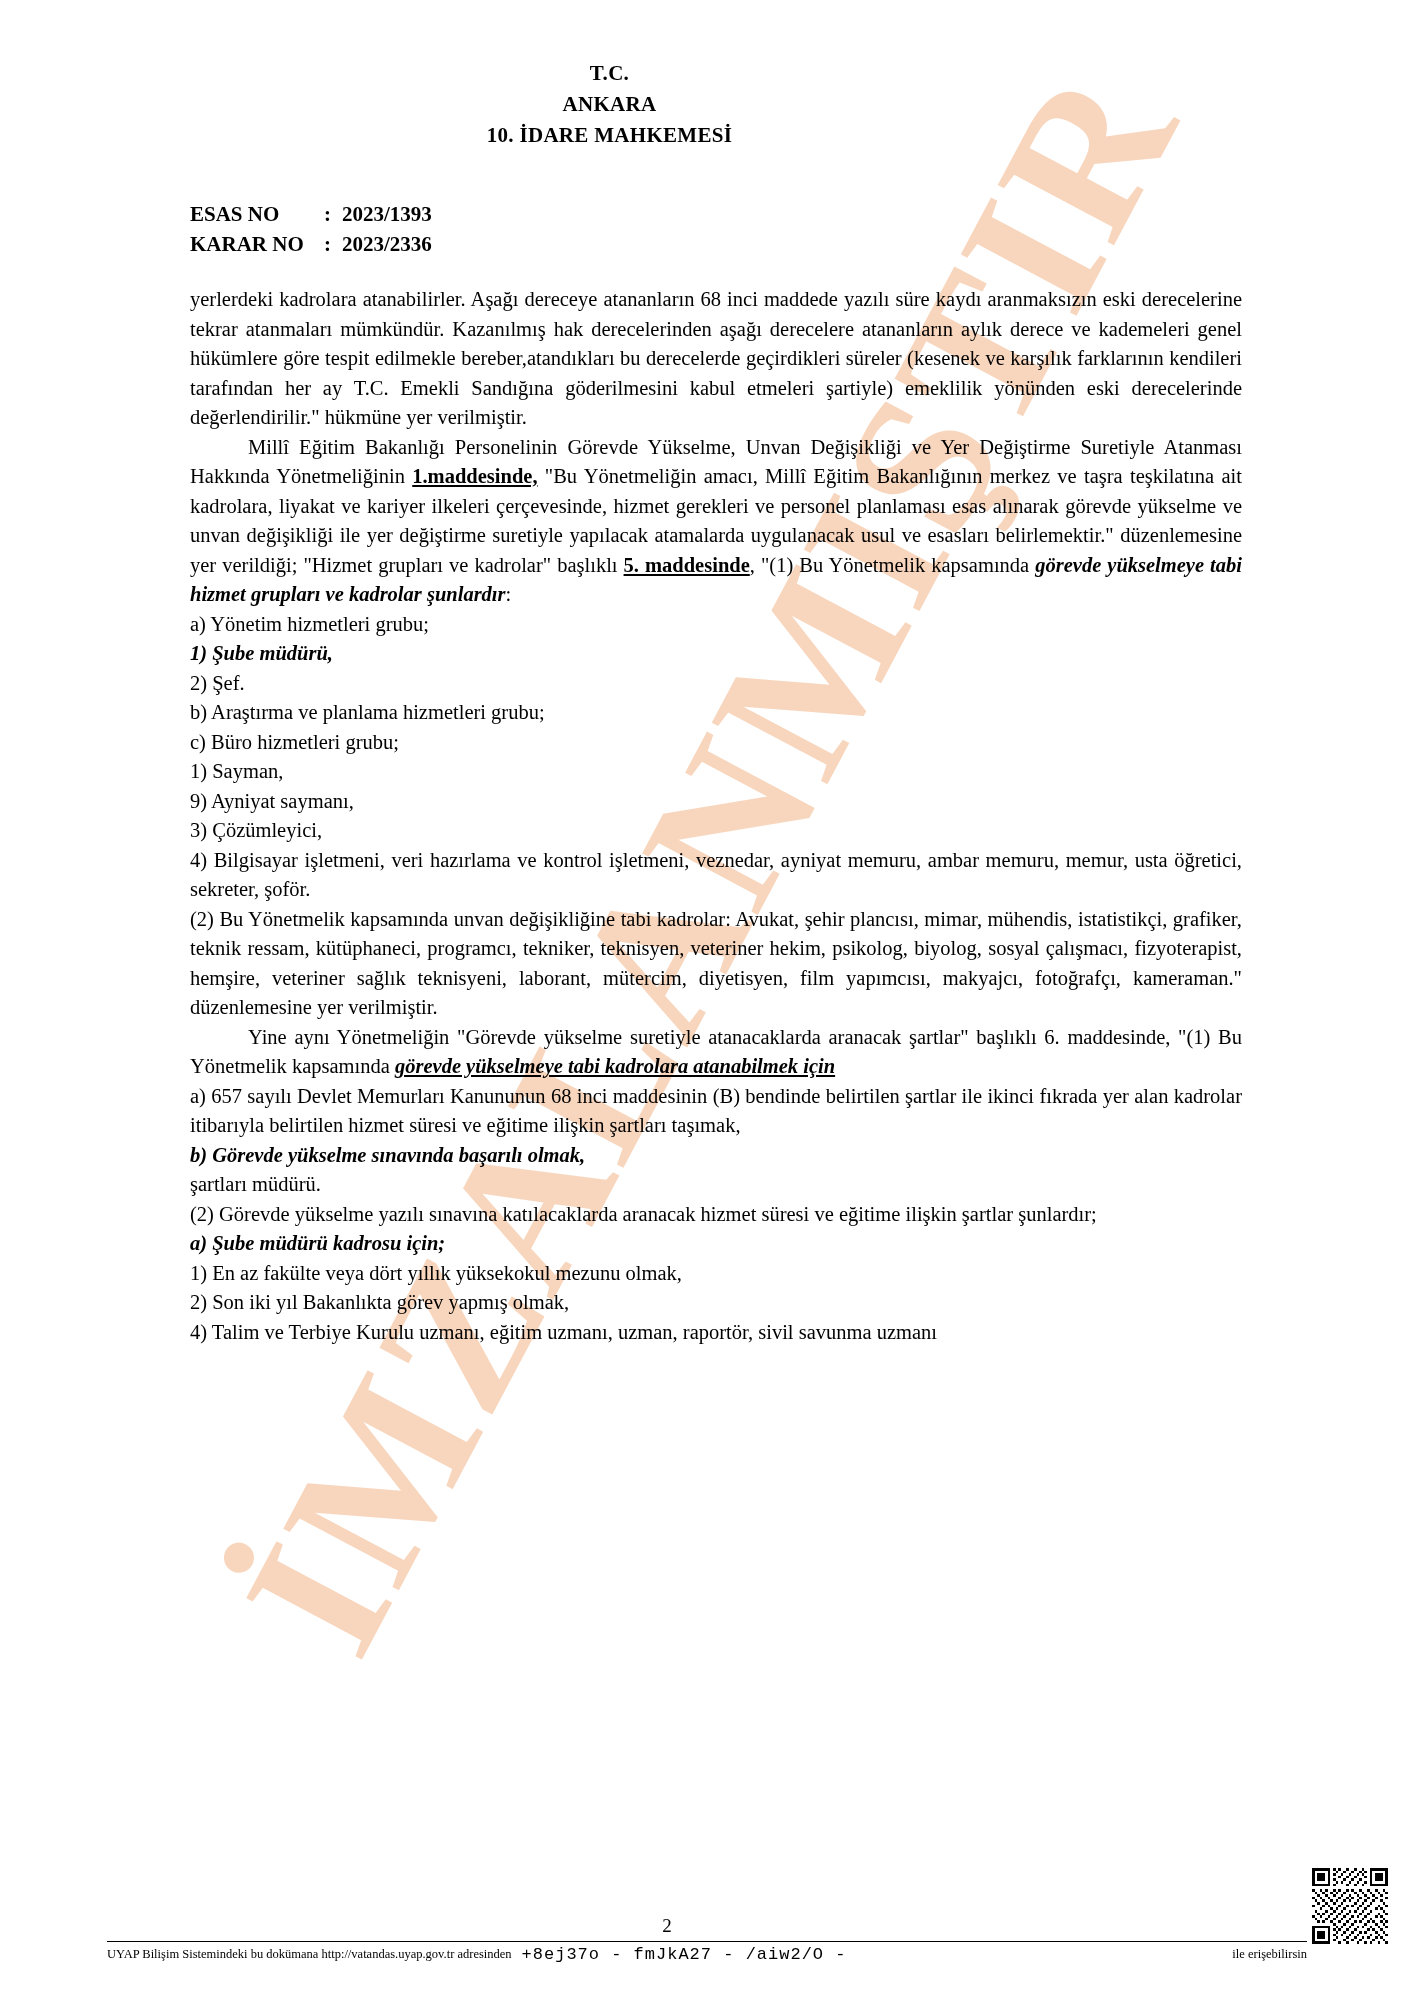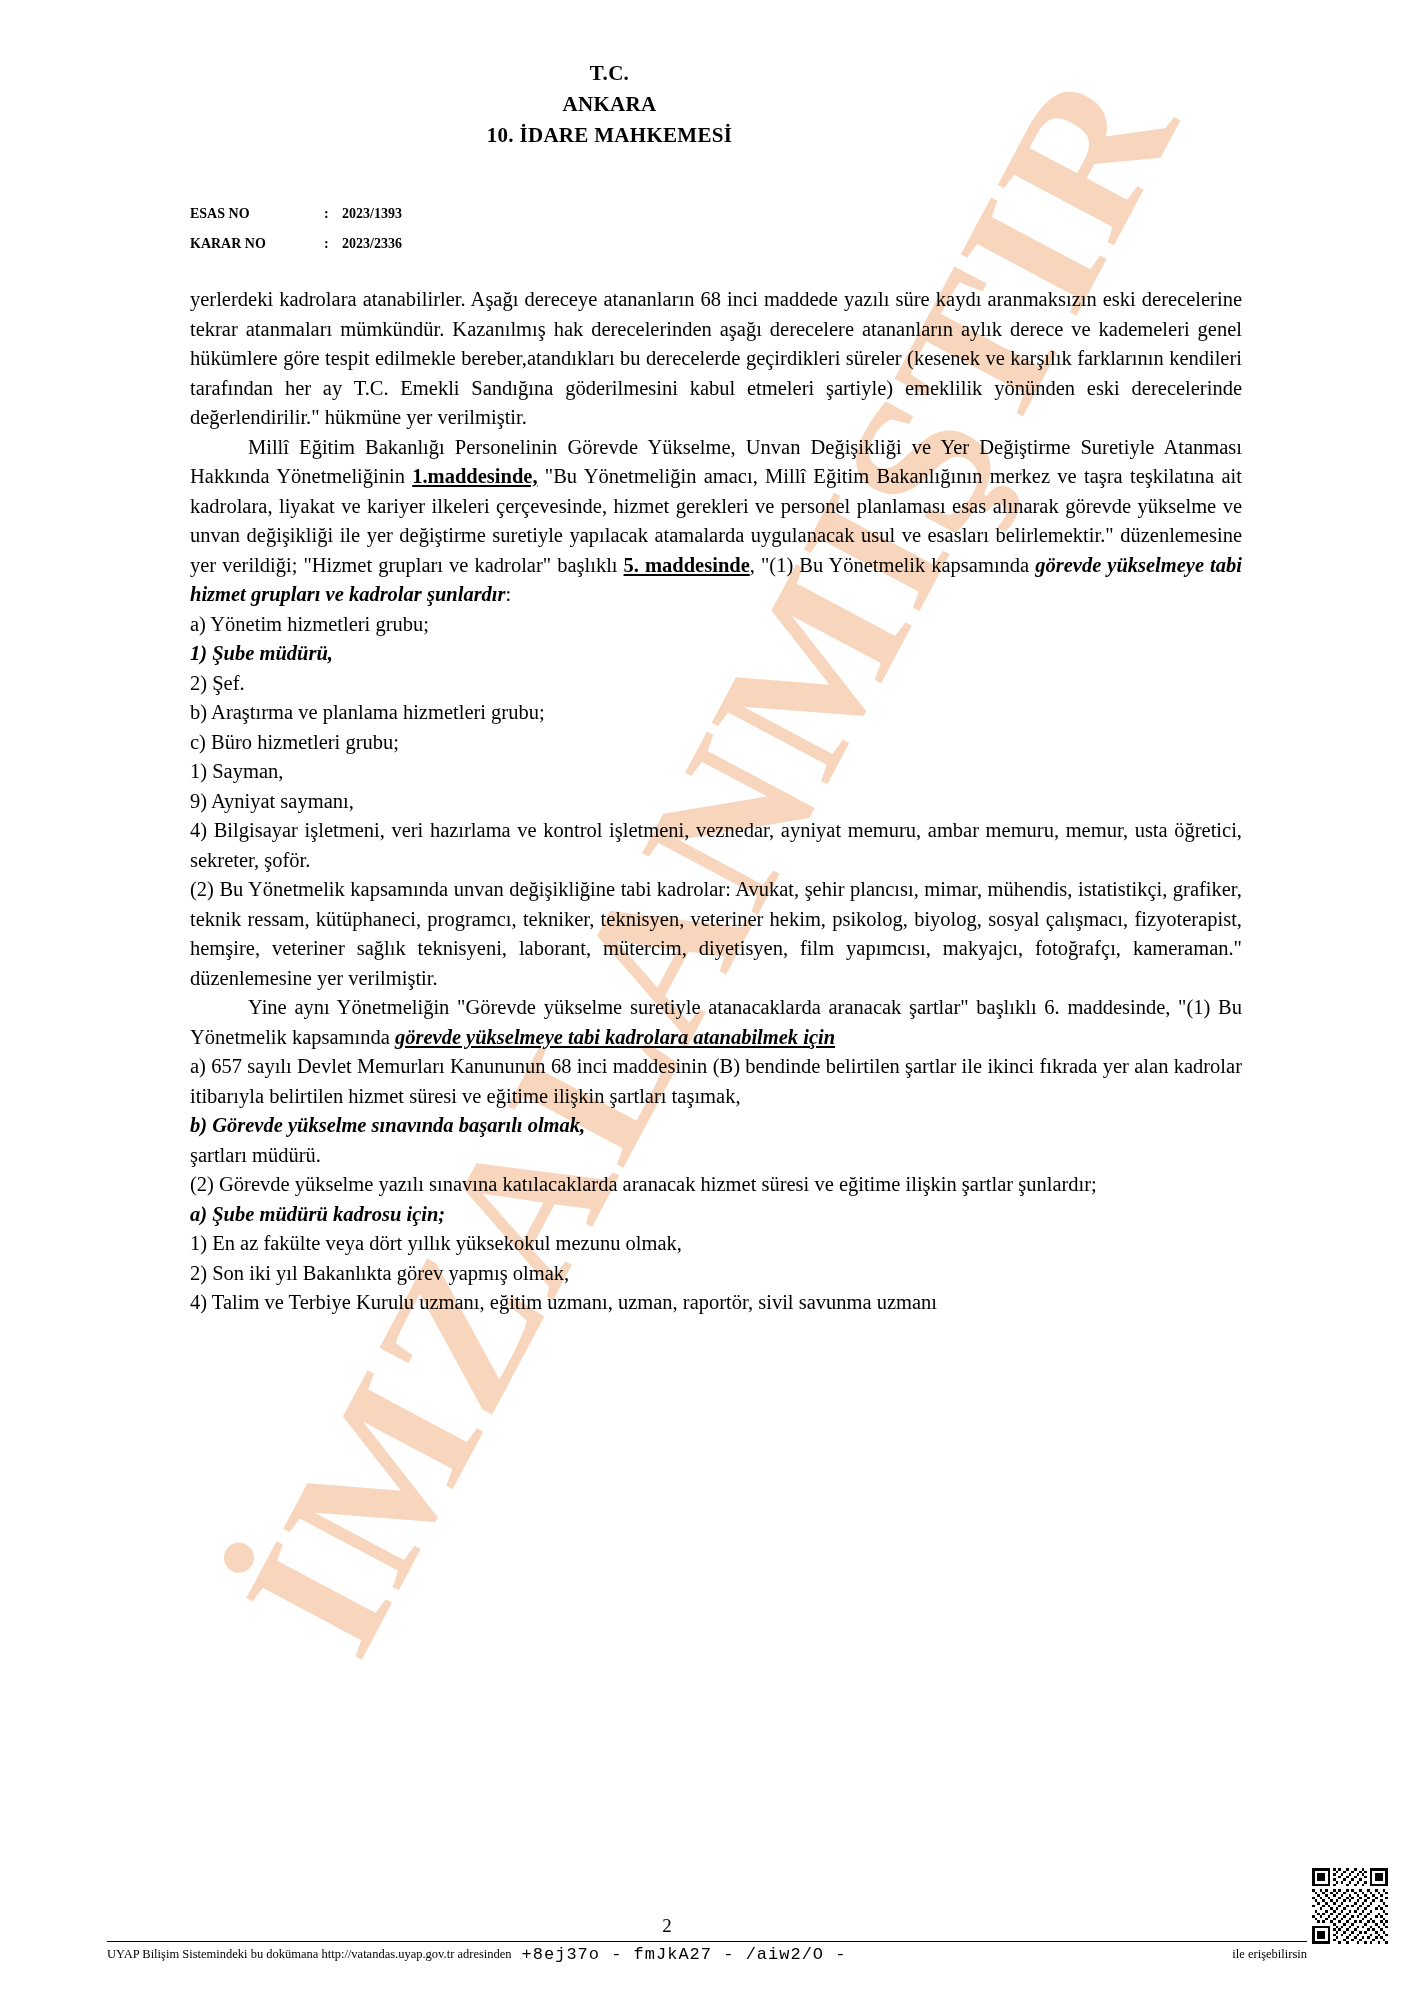--- a/index.html
+++ b/index.html
@@ -50,21 +50,21 @@
   .header-line {
     font-weight: bold;
     font-size: 21px;
     line-height: 31px;
     letter-spacing: 0.3px;
   }
   .case-block {
     margin-top: 48px;
     margin-left: 190px;
     font-weight: bold;
-    font-size: 14px;
+    font-size: 21px;
     line-height: 30px;
   }
   .case-row {
     display: flex;
   }
   .case-label {
     width: 134px;
   }
   .case-sep {
     width: 18px;
@@ -166,20 +166,21 @@
 
       <p class="p ind"><span>Millî Eğitim Bakanlığı Personelinin Görevde Yükselme, Unvan Değişikliği ve Yer Değiştirme Suretiyle Atanması Hakkında Yönetmeliğinin </span><span class="b u">1.maddesinde,</span><span class="it"> "Bu Yönetmeliğin amacı, Millî Eğitim Bakanlığının merkez ve taşra teşkilatına ait kadrolara, liyakat ve kariyer ilkeleri çerçevesinde, hizmet gerekleri ve personel planlaması esas alınarak görevde yükselme ve unvan değişikliği ile yer değiştirme suretiyle yapılacak atamalarda uygulanacak usul ve esasları belirlemektir."</span><span> düzenlemesine yer verildiği; "Hizmet grupları ve kadrolar" başlıklı </span><span class="b u">5. maddesinde</span><span class="it">, "(1) Bu Yönetmelik kapsamında </span><span class="bi">görevde yükselmeye tabi hizmet grupları ve kadrolar şunlardır</span><span class="it">:</span></p>
 
       <p class="p it">a) Yönetim hizmetleri grubu;</p>
       <p class="p bi">1) Şube müdürü,</p>
       <p class="p it">2) Şef.</p>
       <p class="p it">b) Araştırma ve planlama hizmetleri grubu;</p>
       <p class="p it">c) Büro hizmetleri grubu;</p>
       <p class="p it">1) Sayman,</p>
       <p class="p it">9) Ayniyat saymanı,</p>
+      <p class="p it">3) Çözümleyici,</p>
       <p class="p it">4) Bilgisayar işletmeni, veri hazırlama ve kontrol işletmeni, veznedar, ayniyat memuru, ambar memuru, memur, usta öğretici, sekreter, şoför.</p>
 
       <p class="p"><span class="it">(2) Bu Yönetmelik kapsamında unvan değişikliğine tabi kadrolar: Avukat, şehir plancısı, mimar, mühendis, istatistikçi, grafiker, teknik ressam, kütüphaneci, programcı, tekniker, teknisyen, veteriner hekim, psikolog, biyolog, sosyal çalışmacı, fizyoterapist, hemşire, veteriner sağlık teknisyeni, laborant, mütercim, diyetisyen, film yapımcısı, makyajcı, fotoğrafçı, kameraman."</span><span> düzenlemesine yer verilmiştir.</span></p>
 
       <p class="p ind"><span>Yine aynı Yönetmeliğin "Görevde yükselme suretiyle atanacaklarda aranacak şartlar" başlıklı 6. maddesinde, </span><span class="it">"(1) Bu Yönetmelik kapsamında </span><span class="biu">görevde yükselmeye tabi kadrolara atanabilmek için</span></p>
 
       <p class="p it">a) 657 sayılı Devlet Memurları Kanununun 68 inci maddesinin (B) bendinde belirtilen şartlar ile ikinci fıkrada yer alan kadrolar itibarıyla belirtilen hizmet süresi ve eğitime ilişkin şartları taşımak,</p>
       <p class="p bi">b) Görevde yükselme sınavında başarılı olmak,</p>
       <p class="p it">şartları müdürü.</p>
       <p class="p it">(2) Görevde yükselme yazılı sınavına katılacaklarda aranacak hizmet süresi ve eğitime ilişkin şartlar şunlardır;</p>

